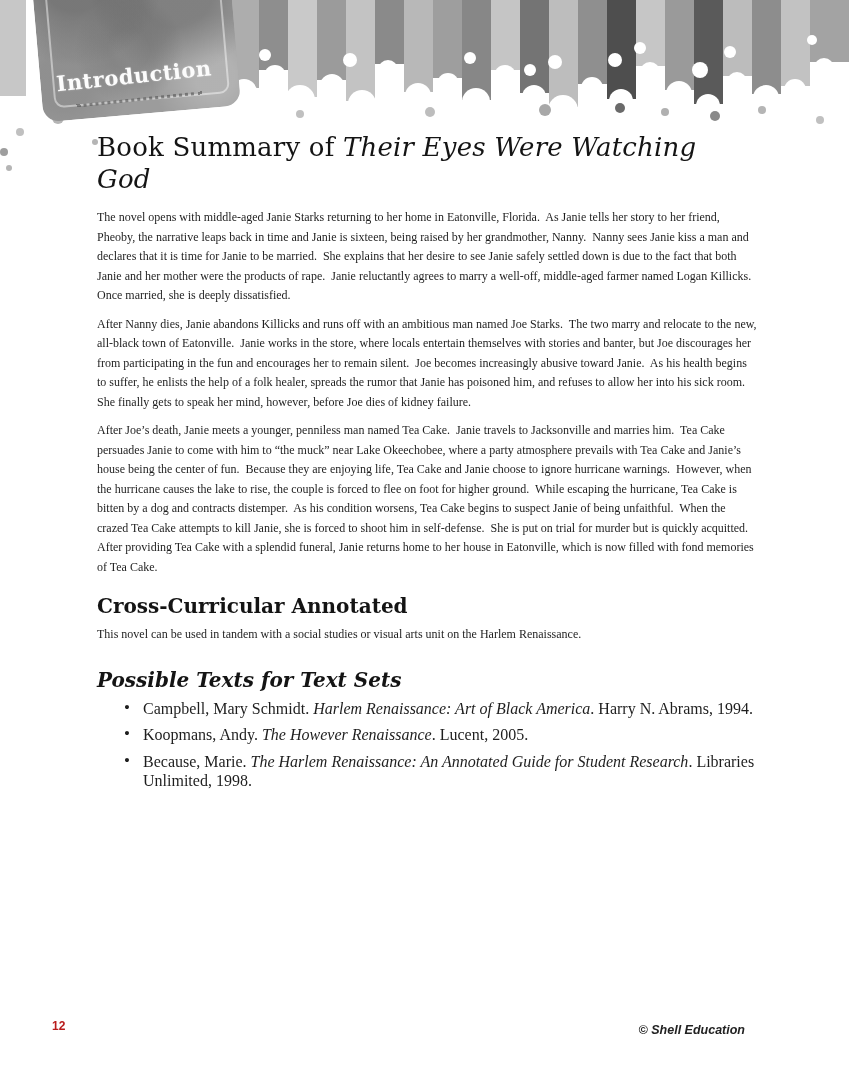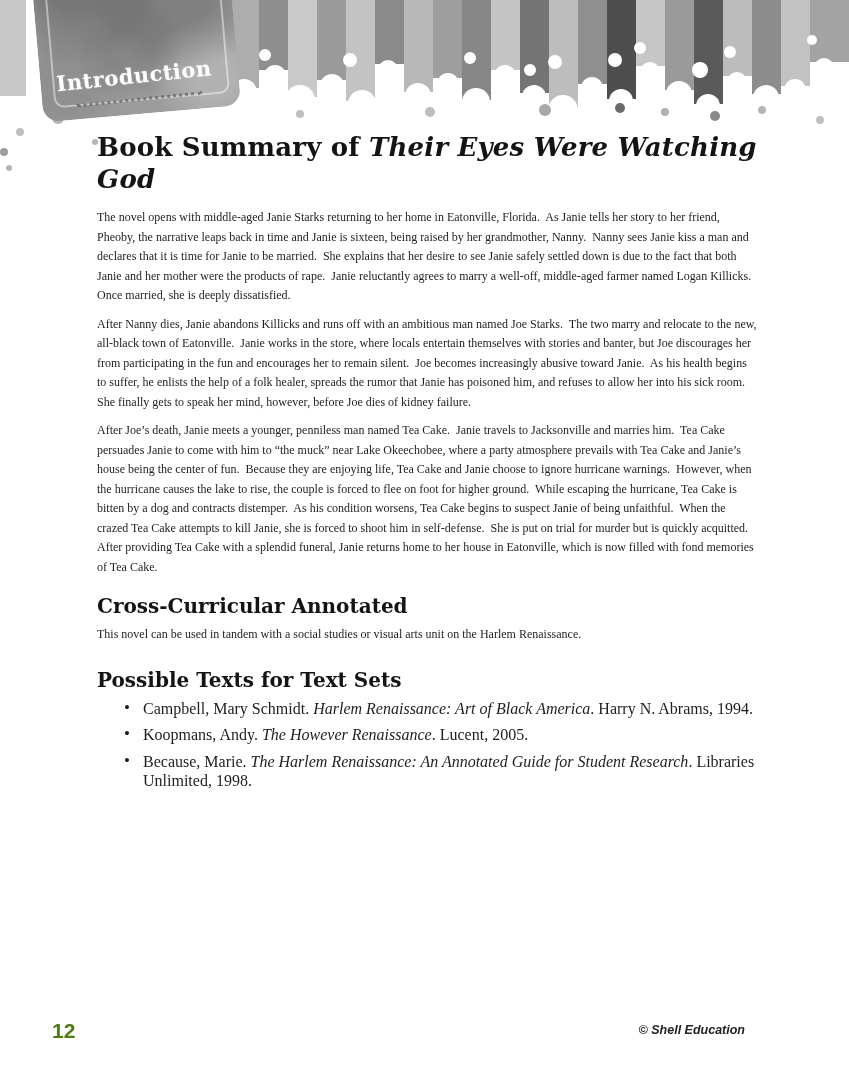--- a/index.html
+++ b/index.html
@@ -45,58 +45,58 @@
     border-top: 3px dotted rgba(70,70,70,.55);
     transform: rotate(-1deg);
   }
 
   
   .content { position: absolute; left: 97px; top: 131px; width: 660px; }
 
   .page-title {
     margin: 0 0 13px 0;
     font-family: "DejaVu Serif", serif;
-    font-weight: bold; font-size: 26px; line-height: 32px;
+    font-weight: normal; font-size: 26px; line-height: 32px;
     letter-spacing: .2px; color: #141414;
   }
   .page-title em { font-style: italic; }
 
   .bodytext {
     margin: 0 0 9px 0;
     font-size: 12px; line-height: 19.5px;
     white-space: pre-wrap;
   }
 
   .section-heading {
     margin: 17px 0 6px 0;
     font-family: "DejaVu Serif", serif;
     font-weight: bold; font-size: 20px; line-height: 25px;
     color: #141414;
   }
-  .section-heading.second { margin-top: 23px; }
+  .section-heading.second { margin-top: 23px; font-style: italic; }
 
   .text-set-list { margin: 5px 0 0 0; padding: 0 0 0 46px; font-family: Liberation Serif, serif; }
   .text-set-list li {
     list-style: none; position: relative;
     font-size: 16px; line-height: 19.5px;
     margin: 0 0 7px 0;
   }
   .text-set-list li::before {
     content: "\2022";
     position: absolute; left: -19px; top: -1px;
     font-size: 17px;
   }
   .citation-title { font-style: italic; }
 
   
   .footer { position: absolute; left: 0; right: 0; top: 1019px; height: 26px; }
   .footer-page-number {
     position: absolute; left: 52px; top: 0;
     font-family: "Liberation Sans", sans-serif;
-    font-size: 21px; font-weight: 600; color: #4d7c0f;
+    font-size: 12px; font-weight: 600; color: #b91c1c;
   }
   .footer-book-info {
     position: absolute; left: 97px; top: 4px;
     font-family: "Liberation Sans", sans-serif;
     font-style: italic; font-size: 12.5px; color: #222;
   }
   .footer-copyright {
     position: absolute; right: 104px; top: 4px;
     font-family: "Liberation Sans", sans-serif;
     font-style: italic; font-size: 12.5px; color: #222; font-weight: bold;

